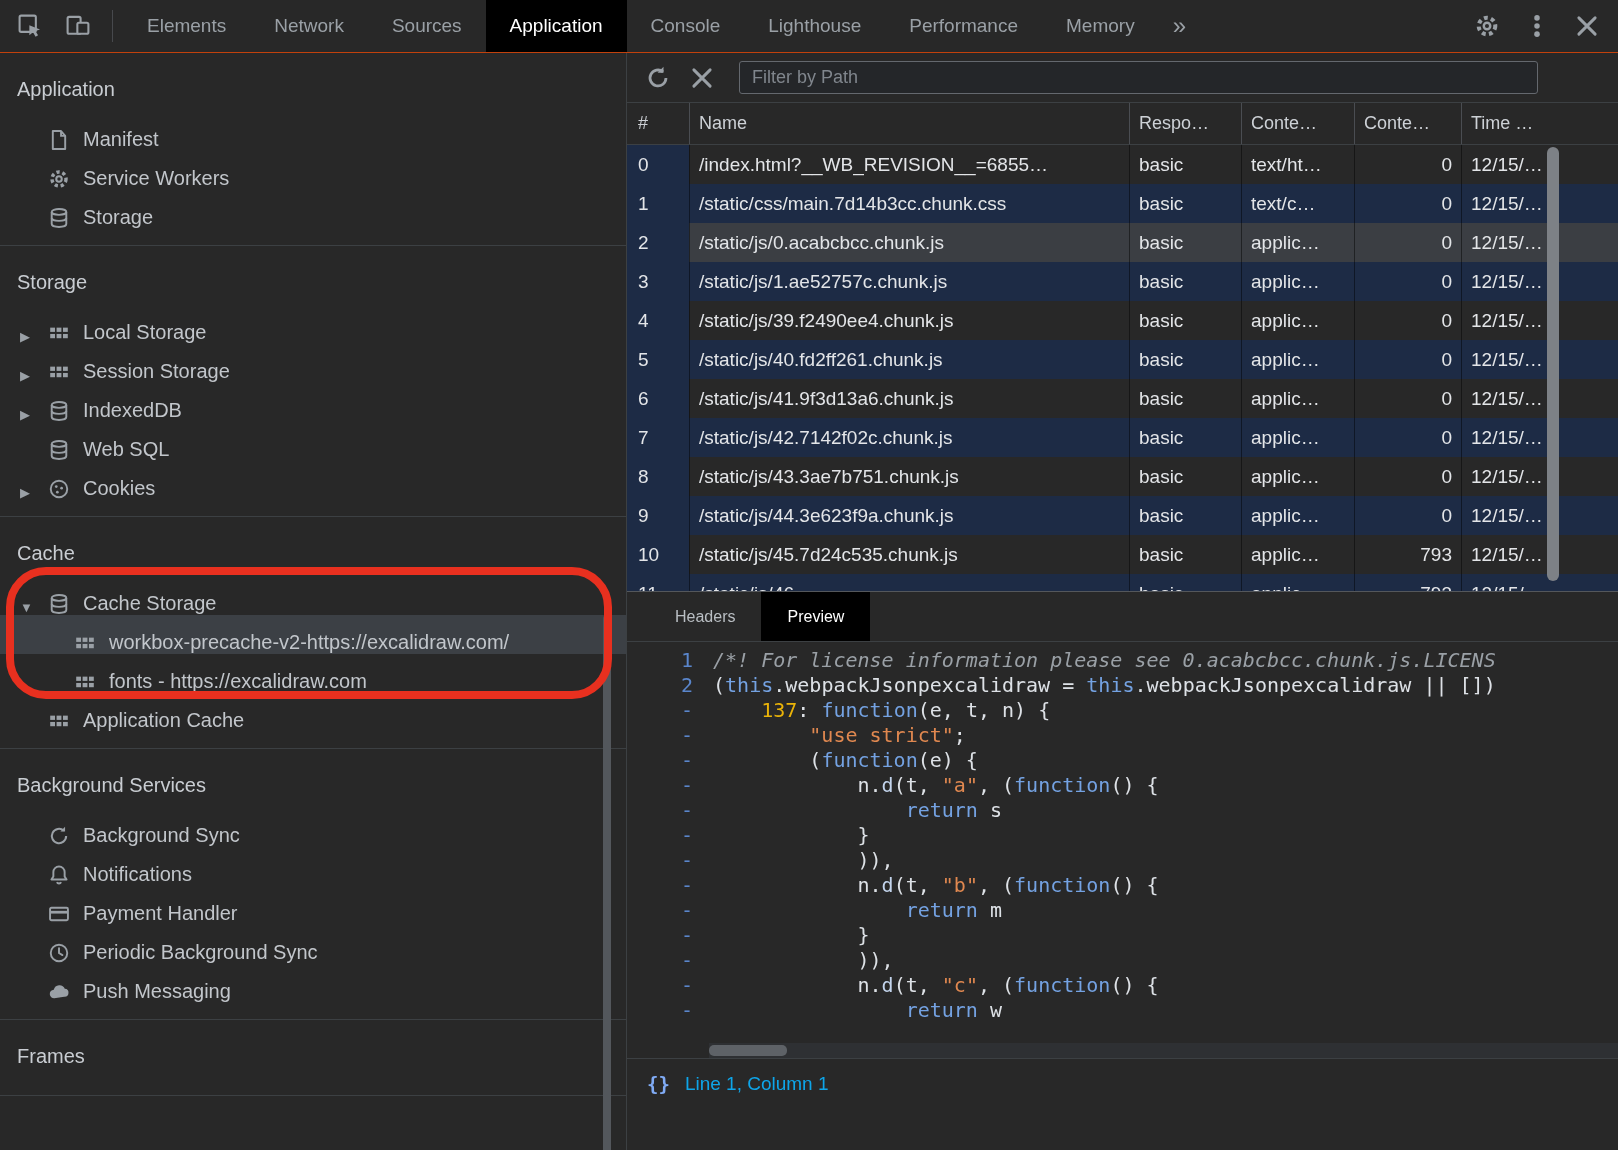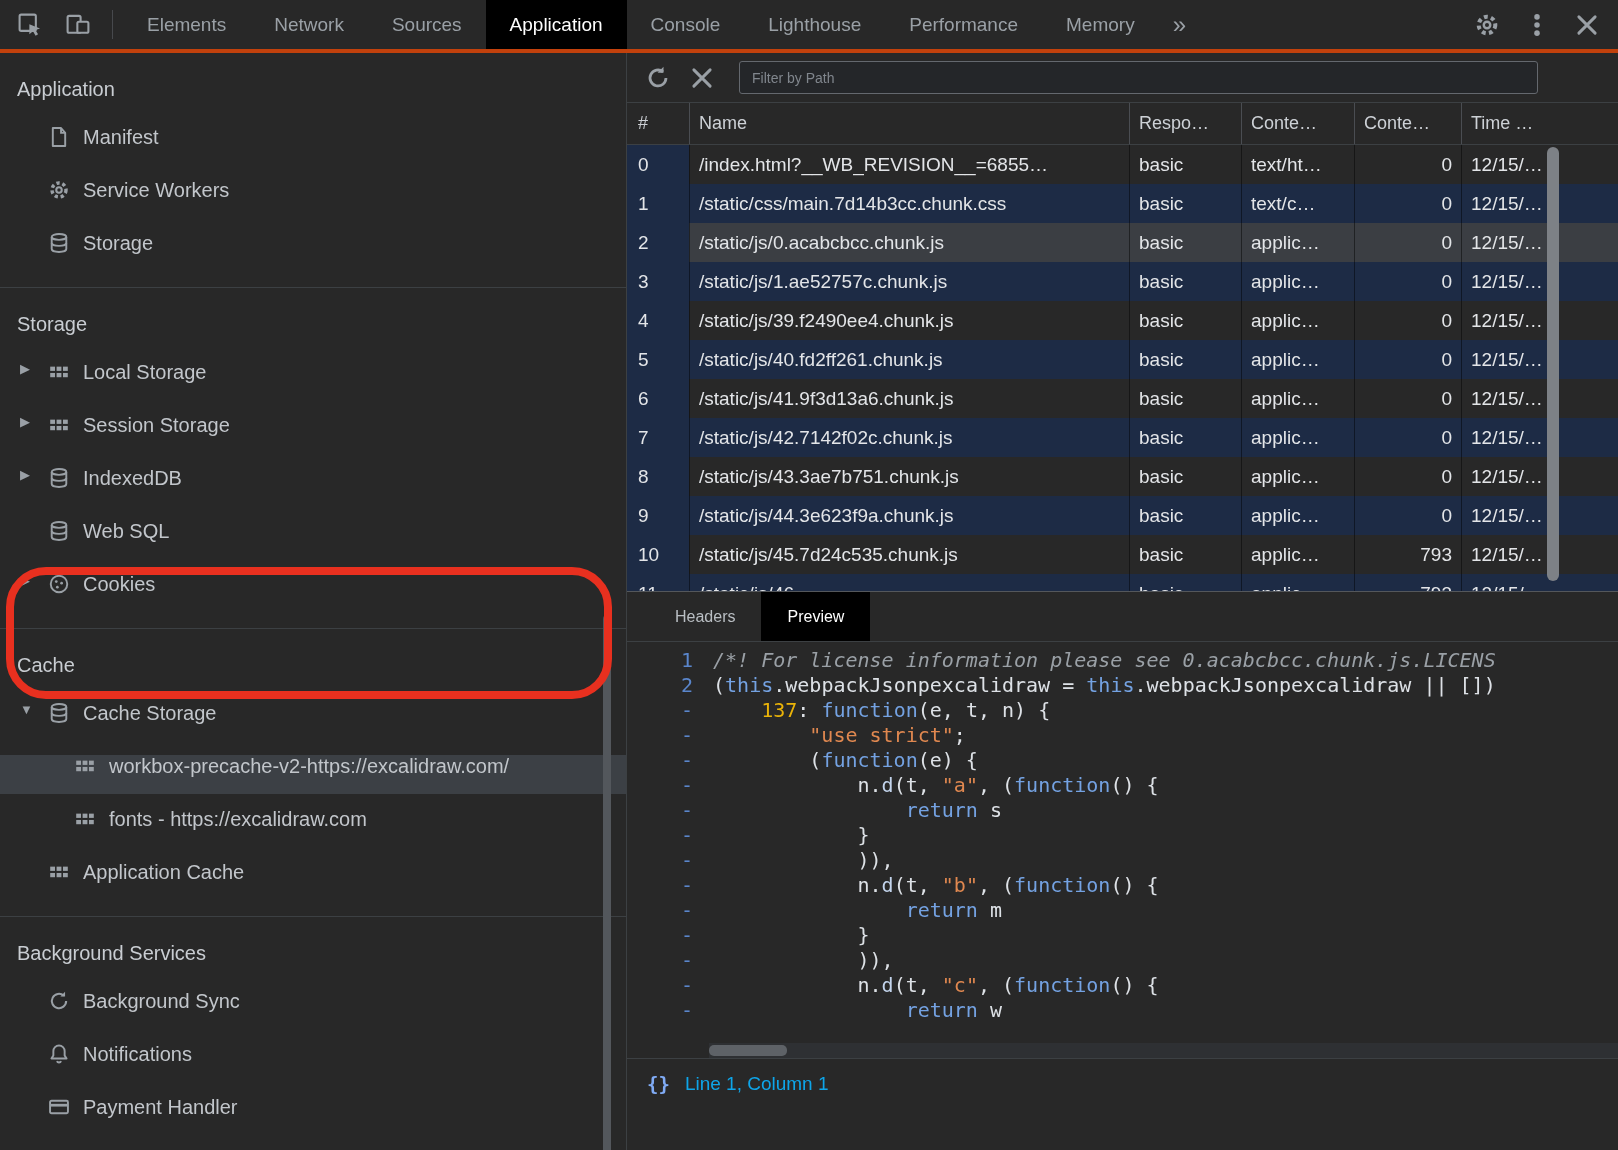--- a/index.html
+++ b/index.html
@@ -7,21 +7,21 @@
   body {
     background: #282828;
     font-family: "Liberation Sans", sans-serif;
     color: #c7cbd0;
     position: relative;
   }
   .devtools { width: 1618px; height: 1150px; position: relative; }
 
   
   .tabbar {
-    height: 53px; border-bottom: 4px solid #c2410c;
+    height: 53px; border-bottom: 1px solid #c2410c;
     display: flex; align-items: stretch; background: #282828;
     padding-left: 6px;
   }
   .icon-btn { width: 48px; display: flex; align-items: center; justify-content: center; color: #9aa0a6; cursor: pointer; }
   .icon-btn .icon { width: 26px; height: 26px; display: inline-flex; }
   .vsep { width: 1px; background: #47494d; margin: 10px 10px; }
   .tabs { display: flex; align-items: stretch; }
   .tab { display: flex; align-items: center; padding: 0 24px; font-size: 19px; color: #9aa0a6; cursor: pointer; white-space: nowrap; }
   .tab.active { background: #000; color: #fff; }
   .more-tabs { display: flex; align-items: center; padding: 0 14px; font-size: 24px; color: #9aa0a6; cursor: pointer; }
@@ -30,34 +30,34 @@
   .icon svg { width: 100%; height: 100%; }
 
   
   .content { display: flex; height: 1097px; }
   .sidebar { width: 627px; flex: none; border-right: 1px solid #3c4043; position: relative; overflow: hidden; }
   .main { flex: 1; min-width: 0; display: flex; flex-direction: column; }
 
   
   .section { padding: 14px 0 16px; border-bottom: 1px solid #3c4043; }
   .section-title { height: 45px; line-height: 45px; padding-left: 17px; font-size: 20px; color: #c9cdd2; }
-  .tree-item { height: 39px; display: flex; align-items: flex-start; padding-left: 20px; font-size: 20px; color: #c2c6cb; cursor: pointer; white-space: nowrap; margin-top: 14px; }
+  .tree-item { height: 39px; display: flex; align-items: flex-end; padding-left: 20px; font-size: 20px; color: #c2c6cb; cursor: pointer; white-space: nowrap; }
   .tree-item.selected { background: #3c4045; }
   .tree-item.indented { padding-left: 46px; }
   .expander { width: 28px; flex: none; font-size: 13px; color: #9aa0a6; }
   .tree-icon { width: 22px; height: 22px; flex: none; display: inline-flex; color: #9aa0a6; margin-right: 13px; }
   .sidebar-scrollbar { position: absolute; left: 603px; top: 562px; width: 8px; height: 588px; background: #53575c; border-radius: 4px; }
 
   
   .toolbar { height: 50px; flex: none; display: flex; align-items: center; border-bottom: 1px solid #3c4043; padding-left: 18px; }
   .tool-icon { width: 26px; height: 26px; display: inline-flex; color: #9aa0a6; margin-right: 18px; cursor: pointer; }
   .filter-input {
     flex: 1; height: 33px; margin-left: 6px; margin-right: 80px;
     background: #242629; border: 1px solid #64686e; border-radius: 3px;
-    color: #dadce0; font-size: 14px; padding: 0 12px; outline: none;
+    color: #dadce0; font-size: 18px; padding: 0 12px; outline: none;
     font-family: "Liberation Sans", sans-serif;
   }
   .filter-input::placeholder { color: #80868d; }
 
   
   .grid-cols { display: grid; grid-template-columns: 62px 440px 112px 113px 107px 1fr; }
   .table-header { height: 42px; flex: none; border-bottom: 1px solid #3c4043; font-size: 18px; color: #cdd1d6; }
   .th { display: flex; align-items: center; padding: 0 9px; border-left: 1px solid #4a4d52; overflow: hidden; white-space: nowrap; }
   .th:first-child { border-left: none; padding-left: 11px; }
   .rows-viewport { height: 446px; flex: none; overflow: hidden; position: relative; }

